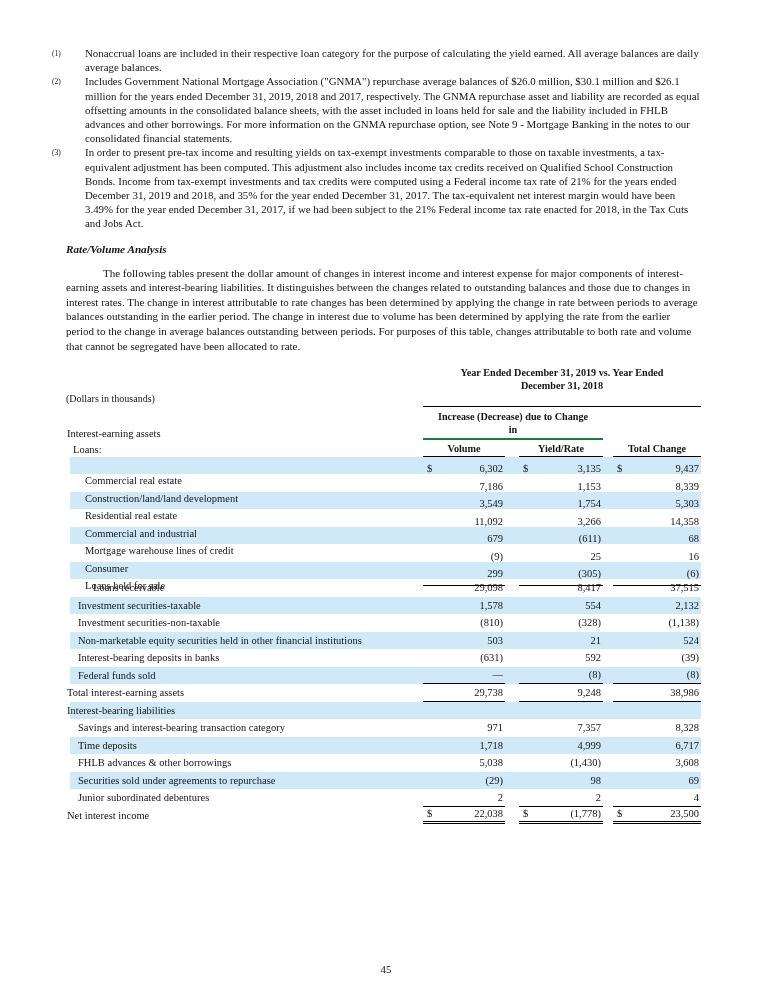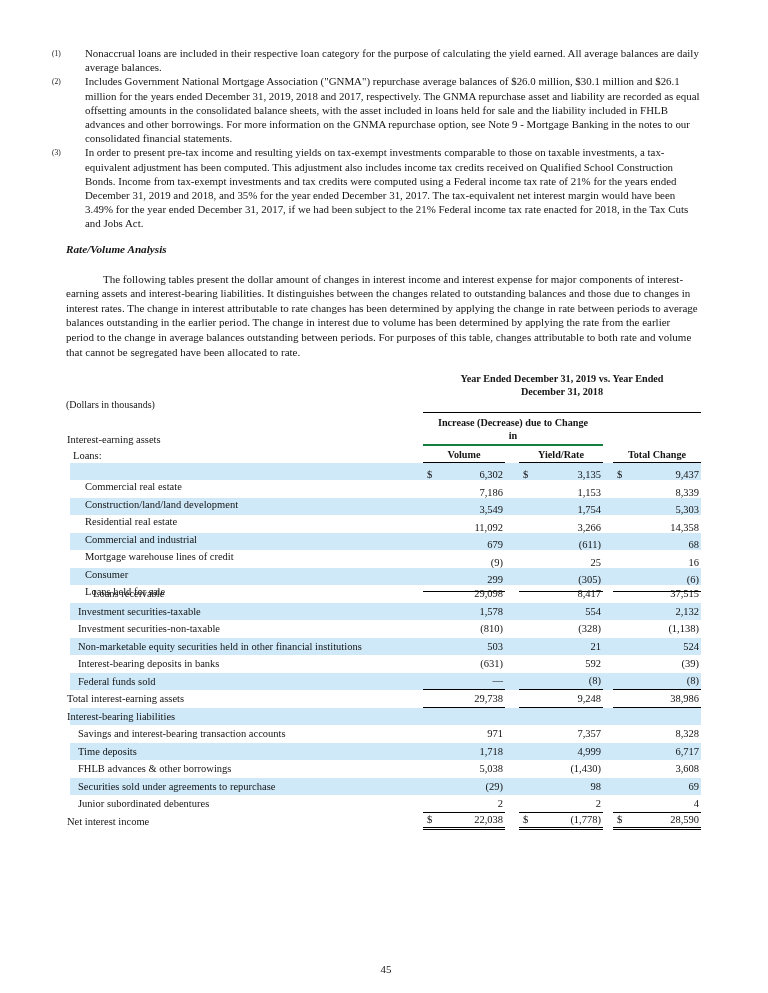--- a/index.html
+++ b/index.html
@@ -29,21 +29,21 @@
   }
   .fn-text { flex: 1 1 auto; }
   
   .heading {
     margin-top: 12px;
     font-size: 11.2px;
     font-weight: bold;
     font-style: italic;
   }
   .intro {
-    margin-top: 17px;
+    margin-top: 11px;
     font-size: 11px;
     line-height: 14.6px;
     text-indent: 37px;
     width: 635px;
   }
   
   .rv-table {
     margin-top: 14px;
     width: 635px;
     font-size: 10.5px;
@@ -423,21 +423,21 @@
             <span class="dollar"></span>
             <span class="val"></span>
           </div>
           <div class="tgap"></div>
           <div class="tnum">
             <span class="dollar"></span>
             <span class="val"></span>
           </div>
         </div>
         <div class="trow">
-          <div class="tlabel indent1">Savings and interest-bearing transaction accounts</div>
+          <div class="tlabel indent1">Savings and interest-bearing transaction category</div>
           <div class="tnum">
             <span class="dollar"></span>
             <span class="val">971</span>
           </div>
           <div class="tgap"></div>
           <div class="tnum">
             <span class="dollar"></span>
             <span class="val">7,357</span>
           </div>
           <div class="tgap"></div>
@@ -521,21 +521,21 @@
             <span class="val">22,038</span>
           </div>
           <div class="tgap"></div>
           <div class="tnum rule2">
             <span class="dollar">$</span>
             <span class="val">(1,778)</span>
           </div>
           <div class="tgap"></div>
           <div class="tnum rule2">
             <span class="dollar">$</span>
-            <span class="val">28,590</span>
+            <span class="val">23,500</span>
           </div>
         </div>
       </div>
 
   </div>
 
   <div class="page-number">45</div>
 
 </div>
 

